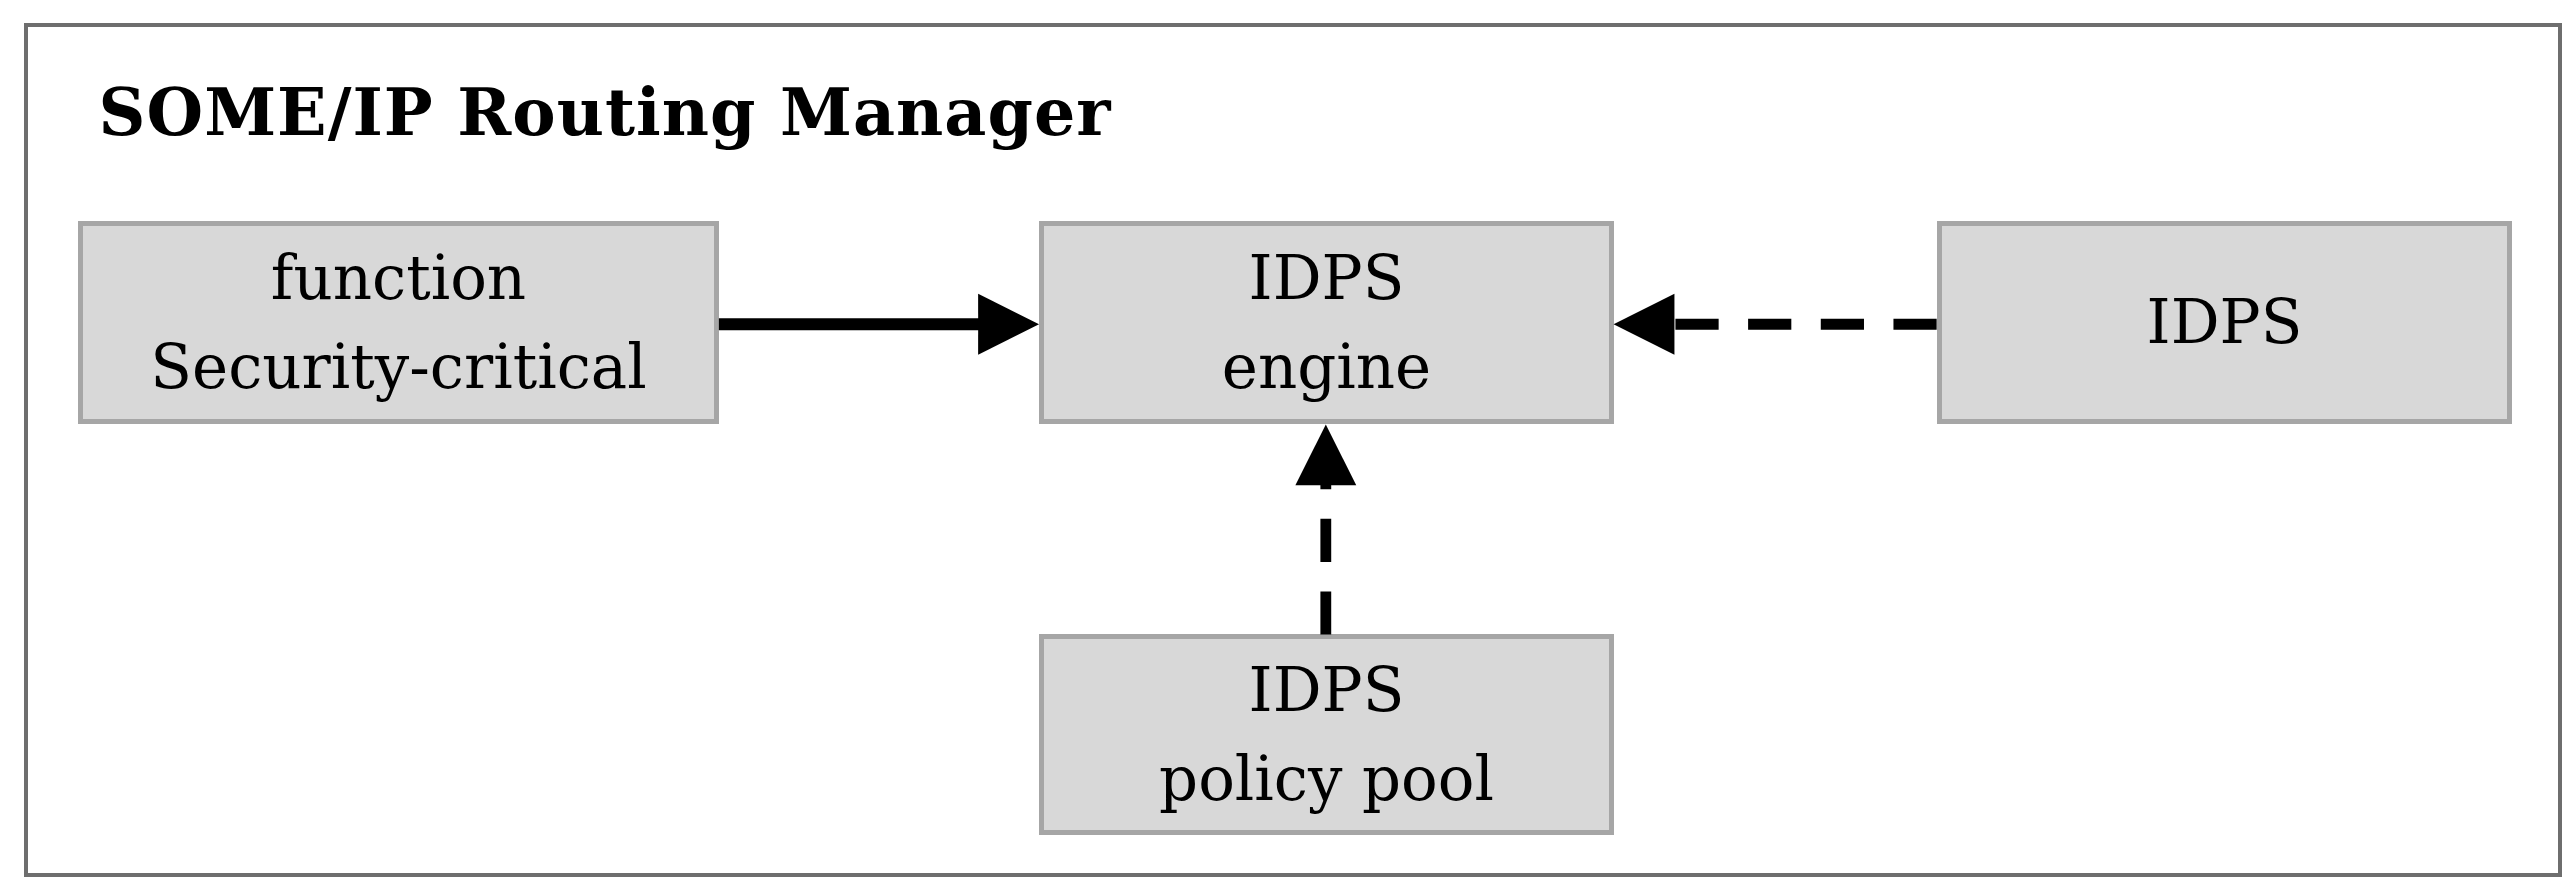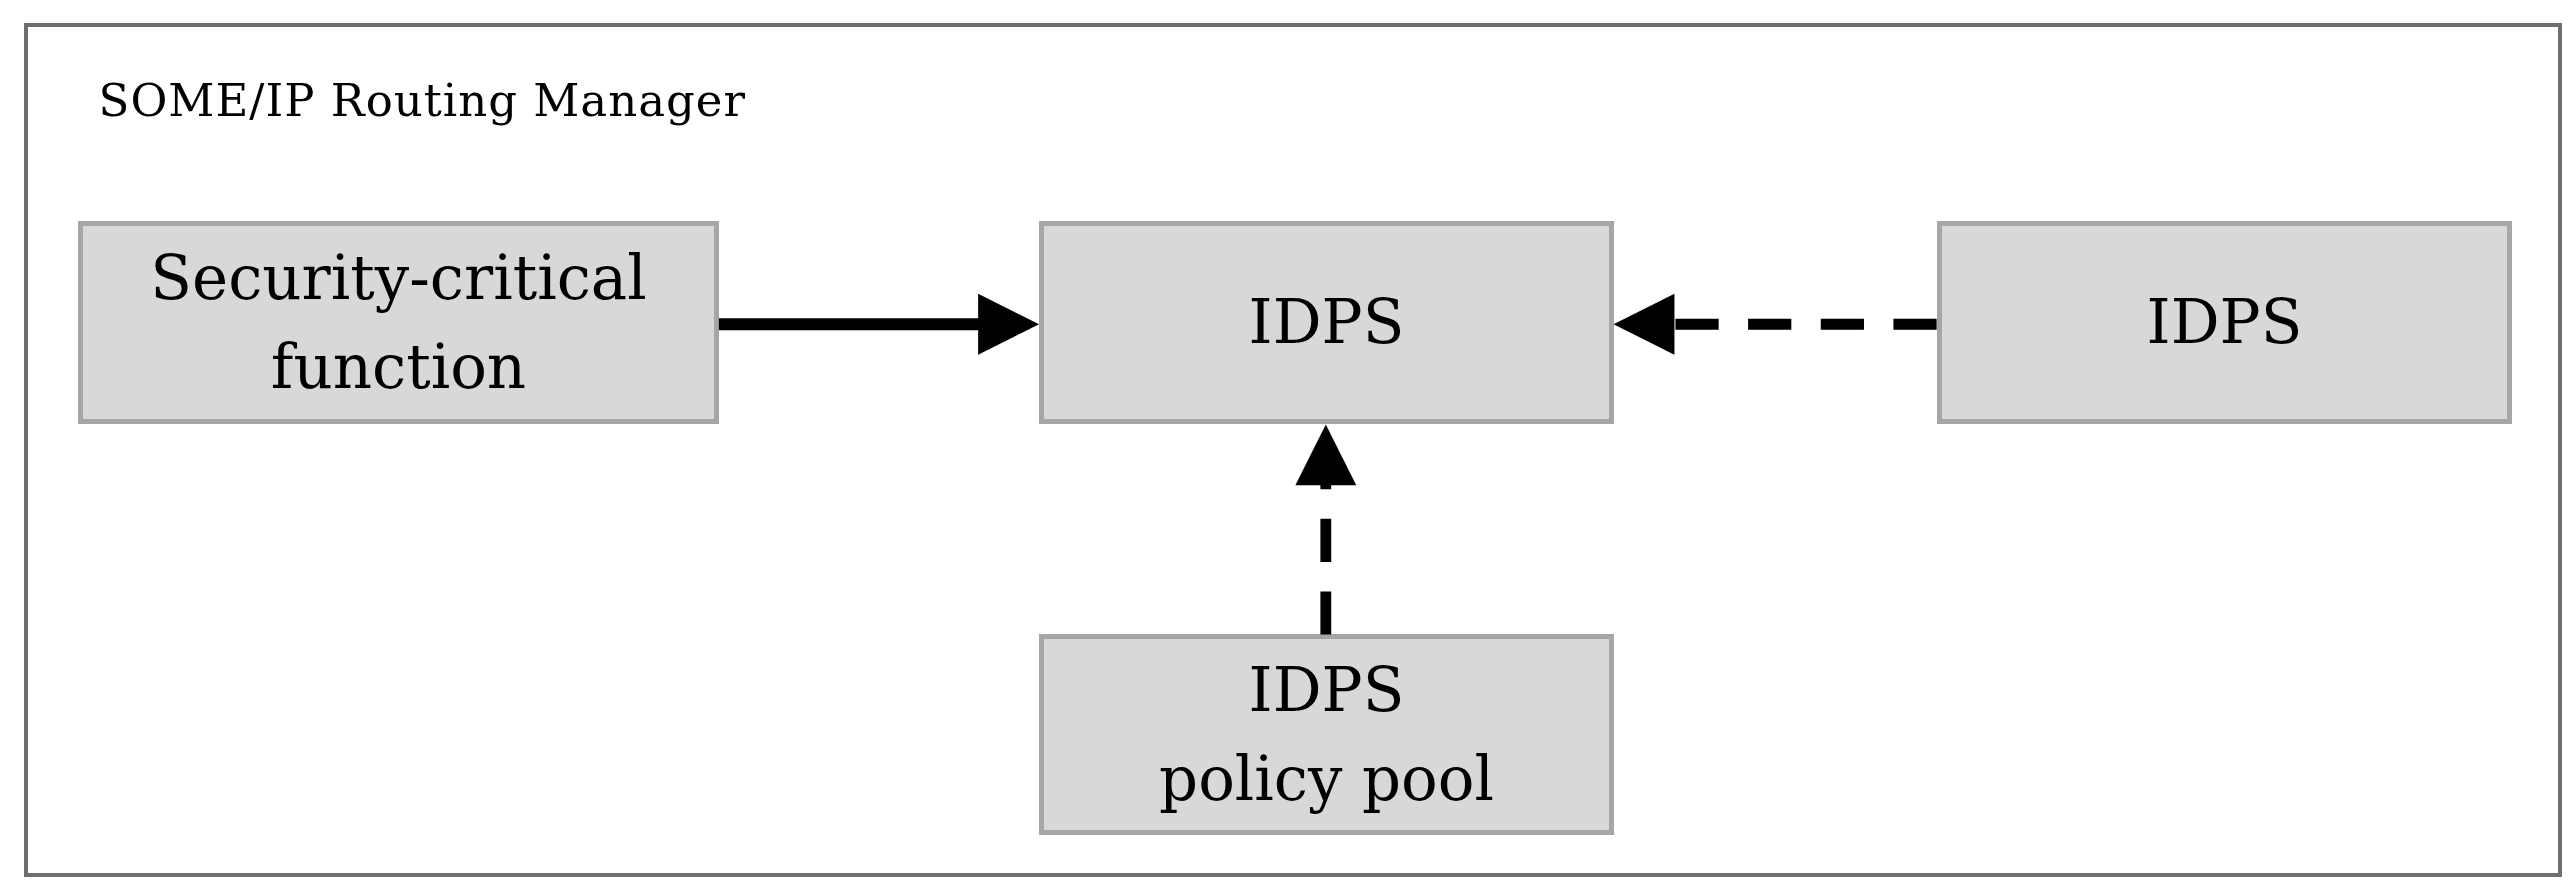--- a/index.html
+++ b/index.html
@@ -25,22 +25,22 @@
   .frame {
     position: absolute;
     left: 23.6px; top: 22.6px;
     width: 2538px; height: 854px;
     border: 4.9px solid var(--frame-border);
     background: var(--background);
   }
   .diagram-title {
     position: absolute;
     left: 71px; top: 47px;
-    font-size: 45px;
-    font-weight: normal;
+    font-size: 65px;
+    font-weight: bold;
     color: var(--text);
     letter-spacing: 1px;
     white-space: nowrap;
   }
   .node {
     position: absolute;
     background: var(--node-fill);
     border: 5.9px solid var(--node-border);
     display: flex;
     flex-direction: column;
@@ -73,26 +73,27 @@
 </head>
 <body>
 
 <div class="canvas">
 
   <div class="frame">
     <div class="diagram-title">SOME/IP Routing Manager</div>
   </div>
 
   <div class="node node-security">
+    <span>function</span>
     <span>Security-critical</span>
-    <span>function</span>
   </div>
 
   <div class="node node-engine">
     <span>IDPS</span>
+    <span>engine</span>
   </div>
 
   <div class="node node-config">
     <span>IDPS</span>
   </div>
 
   <div class="node node-policy">
     <span>IDPS</span>
     <span>policy pool</span>
   </div>

